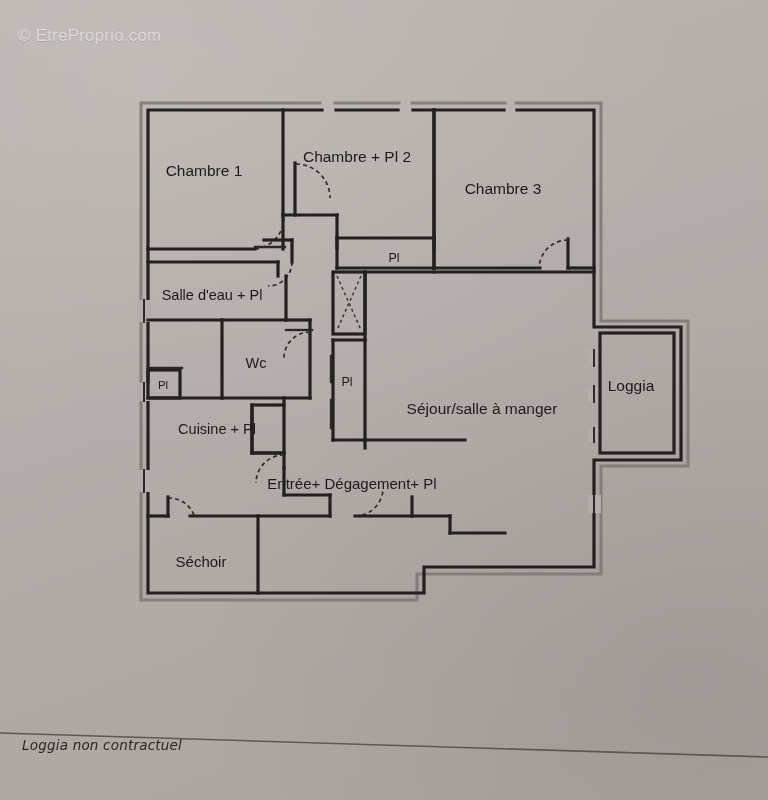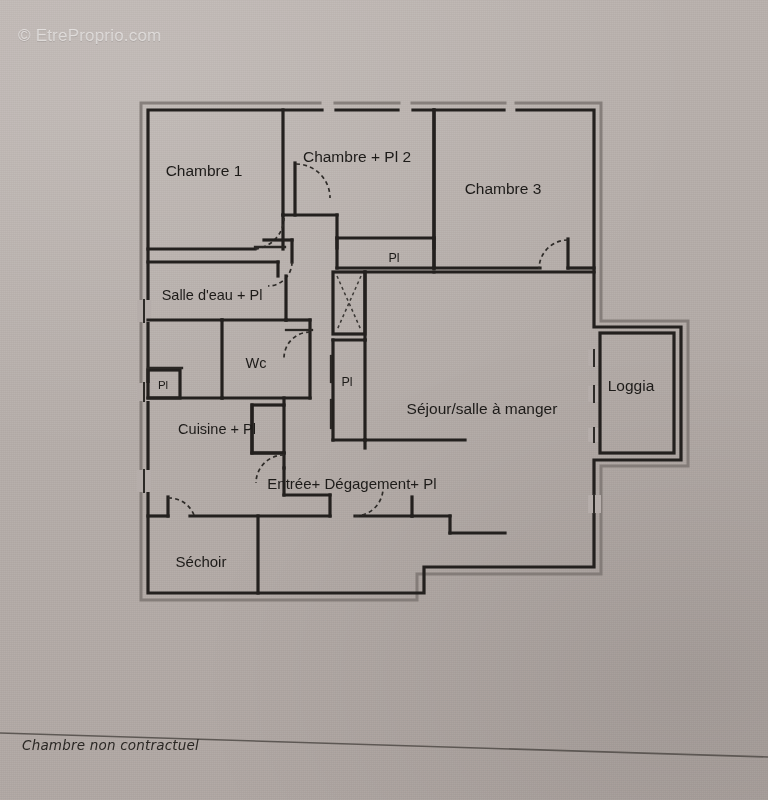--- a/index.html
+++ b/index.html
@@ -266,15 +266,15 @@
       <text class="roomlabel" x="347" y="386" text-anchor="middle" font-size="12.5">Pl</text>
       <text class="roomlabel" x="482" y="414" text-anchor="middle" font-size="15.5">Séjour/salle à manger</text>
       <text class="roomlabel" x="631" y="391" text-anchor="middle" font-size="15.5">Loggia</text>
       <text class="roomlabel" x="352" y="489" text-anchor="middle" font-size="15.0">Entrée+ Dégagement+ Pl</text>
       <text class="roomlabel" x="201" y="567" text-anchor="middle" font-size="15.0">Séchoir</text>
     </g>
 
     <line x1="0" y1="733" x2="768" y2="757" stroke="#55504c" stroke-width="1.6" opacity="0.9"></line>
   </svg>
 
-  <div id="footer-caption">Chambre non contractuel</div>
+  <div id="footer-caption">Loggia non contractuel</div>
 
 </div>
 
 </body></html>

